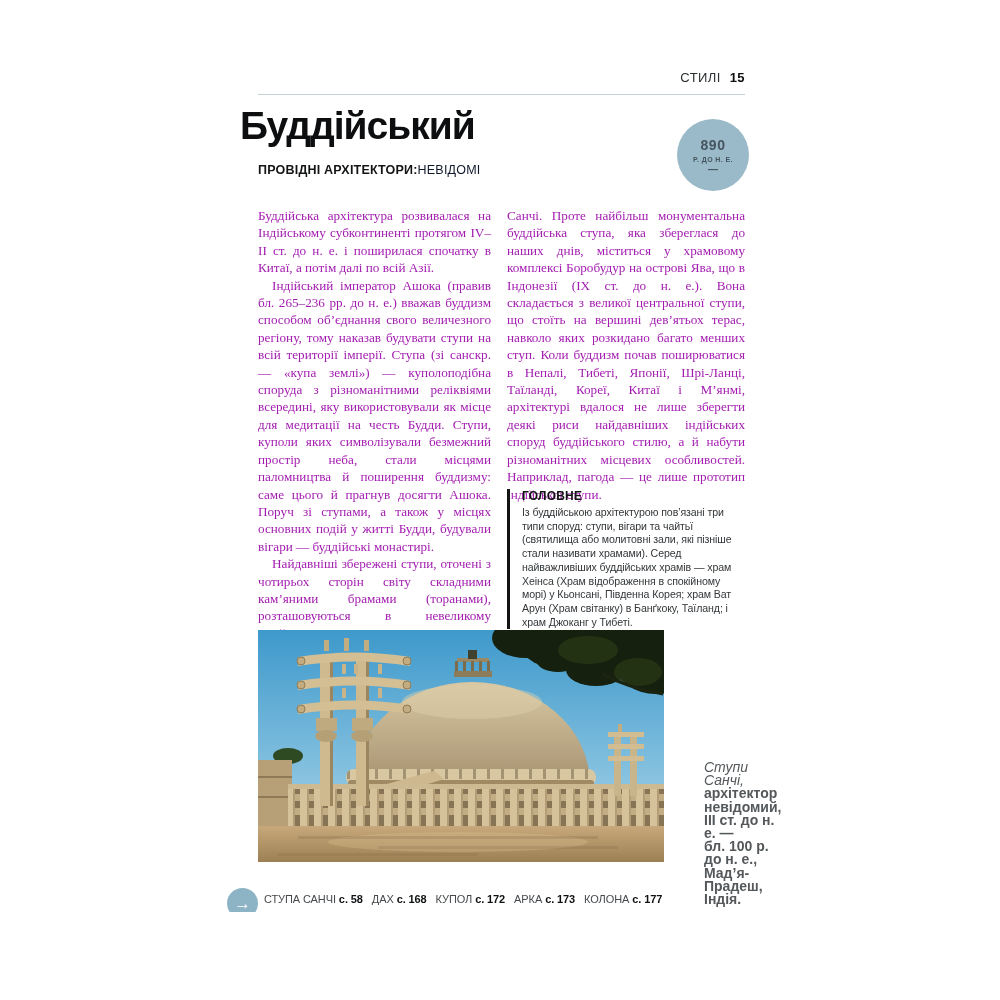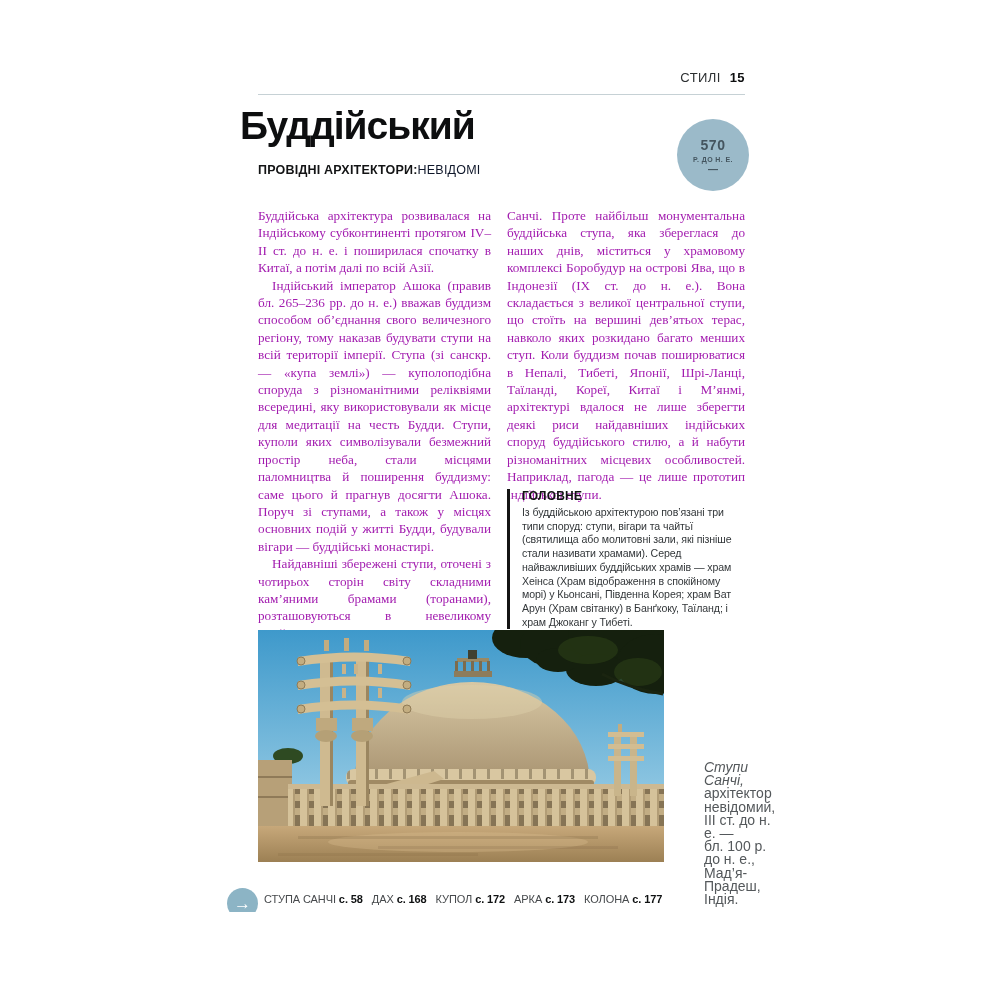--- a/index.html
+++ b/index.html
@@ -43,21 +43,21 @@
                    letter-spacing:-.1px;}
 
   
   .photo{position:absolute;left:258px;top:630px;width:406px;height:232px;overflow:hidden;}
   .photo svg{display:block;}
 
   
   .caption{position:absolute;left:704px;top:761px;width:82px;font-size:14px;
            line-height:13.2px;color:#54585b;}
   .caption .cap-title{font-style:italic;}
-  .caption .cap-rest{white-space:pre-line;}
+  .caption .cap-rest{white-space:pre-line;font-weight:bold;}
 
   
   .f-arrow{position:absolute;left:227px;top:888px;width:31px;height:31px;border-radius:50%;
            background:#8cb4c5;color:#ffffff;display:flex;align-items:center;
            justify-content:center;font-size:17px;font-weight:bold;}
   .f-nav{position:absolute;left:264px;top:891px;width:440px;font-size:11px;
          line-height:16.5px;letter-spacing:-.1px;}
   .f-nav .item{white-space:nowrap;margin-right:6px;}
   .f-nav .term{color:#46494c;}
   .f-nav .pg{font-weight:bold;color:#0f1112;margin-left:3px;}
@@ -71,21 +71,21 @@
     <span>СТИЛІ</span><span class="num">15</span>
   </div>
   <div class="rule"></div>
 
   <div class="title">Буддійський</div>
   <div class="subtitle">
     <span>ПРОВІДНІ АРХІТЕКТОРИ:</span><span class="val">НЕВІДОМІ</span>
   </div>
 
   <div class="badge">
-    <span class="yr">570</span>
+    <span class="yr">890</span>
     <span class="era">Р. ДО Н. Е.</span>
     <span class="dash">—</span>
   </div>
 
   <div class="col col-left">
     <p>Буддійська архітектура розвивалася на Індійському субконтиненті протягом IV–II ст. до н. е. і поширилася спочатку в Китаї, а потім далі по всій Азії.</p>
     <p class="ind">Індійський імператор Ашока (правив бл. 265–236 рр. до н. е.) вважав буддизм способом об’єднання свого величезного регіону, тому наказав будувати ступи на всій території імперії. Ступа (зі санскр. — «купа землі») — куполоподібна споруда з різноманітними реліквіями всередині, яку використовували як місце для медитації на честь Будди. Ступи, куполи яких символізували безмежний простір неба, стали місцями паломництва й поширення буддизму: саме цього й прагнув досягти Ашока. Поруч зі ступами, а також у місцях основних подій у житті Будди, будували вігари — буддійські монастирі.</p>
     <p class="ind">Найдавніші збережені ступи, оточені з чотирьох сторін світу складними кам’яними брамами (торанами), розташовуються в невеликому індійському селищі</p>
   </div>
   <div class="col col-right">

